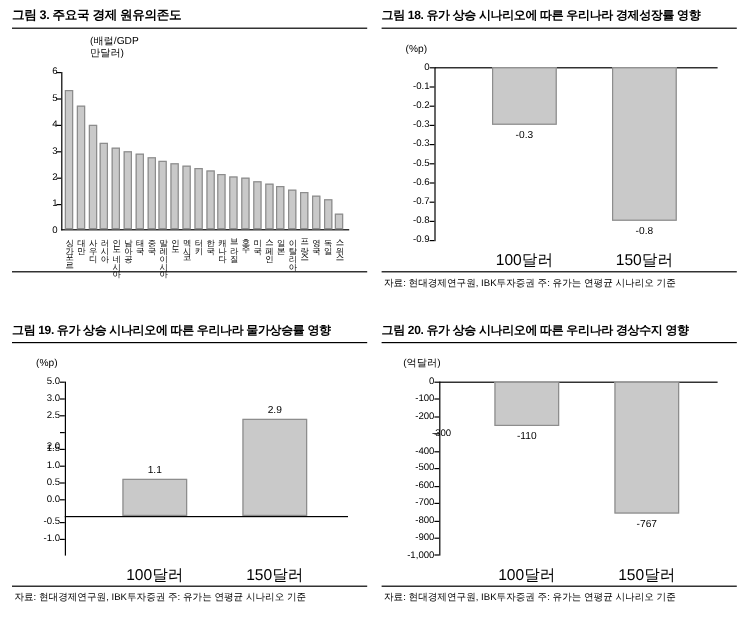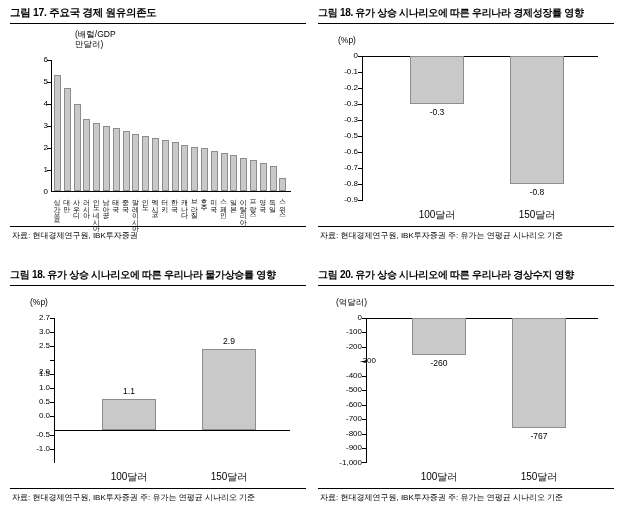--- a/index.html
+++ b/index.html
@@ -69,21 +69,21 @@
   }
   .bar-label {
     position: absolute;
     font-size: 8.5px;
     color: #000000;
     text-align: center;
     white-space: nowrap;
   }
   .cat-label {
     position: absolute;
-    font-size: 10px;
+    font-size: 13px;
     color: #000000;
     text-align: center;
     white-space: nowrap;
   }
   .vcat-label {
     position: absolute;
     font-size: 7px;
     color: #000000;
     writing-mode: vertical-rl;
     text-orientation: upright;
@@ -106,21 +106,21 @@
     background: #000000;
     height: 1px;
   }
 </style>
 </head>
 <body>
 
 <div class="page">
 
   <div class="panel" style="left:10px; top:6px; width:296px; height:242px;">
-    <div class="panel-title">그림 17. 주요국 경제 원유의존도</div>
+    <div class="panel-title">그림 3. 주요국 경제 원유의존도</div>
     <div class="panel-rule"></div>
 
     <div class="chart-area" style="position:absolute; left:0; top:22px; width:296px; height:190px;">
 
       <div class="unit-label" style="left:26px; top:2px;margin-left:39px;">(배럴/GDP
 만달러)</div>
 
       <div class="axis-line" style="left:41px; top:32px; width:1px; height:132px;"></div>
       <div class="axis-line" style="left:41px; top:163px; width:240px; height:1px;"></div>
 
@@ -184,21 +184,20 @@
           <div class="bar" style="left: 249.8px; width: 7px; top: 134.617px; height: 28.3833px;"></div>
           <div class="vcat-label" style="left: 249.3px; top: 166px; height: 40px;">영국</div>
           <div class="bar" style="left: 259.6px; width: 7px; top: 137.892px; height: 25.1083px;"></div>
           <div class="vcat-label" style="left: 259.1px; top: 166px; height: 40px;">독일</div>
           <div class="bar" style="left: 269.4px; width: 7px; top: 149.9px; height: 13.1px;"></div>
           <div class="vcat-label" style="left: 268.9px; top: 166px; height: 40px;">스위스</div>
         </div>
     </div>
 
     <div class="source-rule" style="left:0; top:220px; width:296px;"></div>
-    <div class="source-text" style="left:2px; top:224px;">자료: 현대경제연구원,  IBK투자증권</div>
   </div>
 
   <div class="panel" style="left:318px; top:6px; width:296px; height:242px;">
     <div class="panel-title" style="font-size:10px;">그림 18. 유가 상승 시나리오에 따른 우리나라 경제성장률 영향</div>
     <div class="panel-rule"></div>
 
     <div class="chart-area" style="position:absolute; left:0; top:22px; width:296px; height:190px;">
 
       <div class="unit-label" style="left:20px; top:8px;">(%p)</div>
 
@@ -234,31 +233,31 @@
 
       <div class="cat-label" style="left:89px; top:180px; width:60px;">100달러</div>
       <div class="cat-label" style="left:189px; top:180px; width:60px;">150달러</div>
     </div>
 
     <div class="source-rule" style="left:0; top:220px; width:296px;"></div>
     <div class="source-text" style="left:2px; top:224px;">자료: 현대경제연구원,  IBK투자증권  주: 유가는 연평균 시나리오 기준</div>
   </div>
 
   <div class="panel" style="left:10px; top:268px; width:296px; height:242px;">
-    <div class="panel-title" style="font-size:10px;">그림 18. 유가 상승 시나리오에 따른 우리나라 물가상승률 영향</div>
+    <div class="panel-title" style="font-size:10px;">그림 19. 유가 상승 시나리오에 따른 우리나라 물가상승률 영향</div>
     <div class="panel-rule"></div>
 
     <div class="chart-area" style="position:absolute; left:0; top:22px; width:296px; height:190px;">
 
       <div class="unit-label" style="left:20px; top:8px;">(%p)</div>
 
       <div class="axis-line" style="left:44px; top:28px; width:1px; height:145px;"></div>
       <div class="zero-line" style="left:44px; top:140px; width:236px;"></div>
 
-      <div class="ytick" style="left:14px; top:23px; width:26px;">2.7</div>
+      <div class="ytick" style="left:14px; top:23px; width:26px;">5.0</div>
       <div class="tickmark" style="left:40px; top:28px; width:4px;"></div>
       <div class="ytick" style="left:14px; top:37px; width:26px;">3.0</div>
       <div class="tickmark" style="left:40px; top:42px; width:4px;"></div>
       <div class="ytick" style="left:14px; top:51px; width:26px;">2.5</div>
       <div class="tickmark" style="left:40px; top:56px; width:4px;"></div>
       <div class="ytick" style="left:14px; top:77px; width:26px;">2.0</div>
       <div class="tickmark" style="left:40px; top:70px; width:4px;"></div>
       <div class="ytick" style="left:14px; top:79px; width:26px;">1.5</div>
       <div class="tickmark" style="left:40px; top:84px; width:4px;"></div>
       <div class="ytick" style="left:14px; top:93px; width:26px;">1.0</div>
@@ -316,21 +315,21 @@
       <div class="ytick" style="left:10px; top:139px; width:34px;">-800</div>
       <div class="tickmark" style="left:44px; top:144px; width:4px;"></div>
       <div class="ytick" style="left:10px; top:153px; width:34px;">-900</div>
       <div class="tickmark" style="left:44px; top:158px; width:4px;"></div>
       <div class="ytick" style="left:10px; top:168px; width:34px;">-1,000</div>
       <div class="tickmark" style="left:44px; top:172px; width:4px;"></div>
 
       <div class="bar" style="left:94px; top:28px; width:54px; height:37px;"></div>
       <div class="bar" style="left:194px; top:28px; width:54px; height:110px;"></div>
 
-      <div class="bar-label" style="left:96px; top:68px; width:50px;">-260</div>
+      <div class="bar-label" style="left:96px; top:68px; width:50px;">-110</div>
       <div class="bar-label" style="left:196px; top:141px; width:50px;">-767</div>
 
       <div class="cat-label" style="left:91px; top:180px; width:60px;">100달러</div>
       <div class="cat-label" style="left:191px; top:180px; width:60px;">150달러</div>
     </div>
 
     <div class="source-rule" style="left:0; top:220px; width:296px;"></div>
     <div class="source-text" style="left:2px; top:224px;">자료: 현대경제연구원,  IBK투자증권  주: 유가는 연평균 시나리오 기준</div>
   </div>
 

